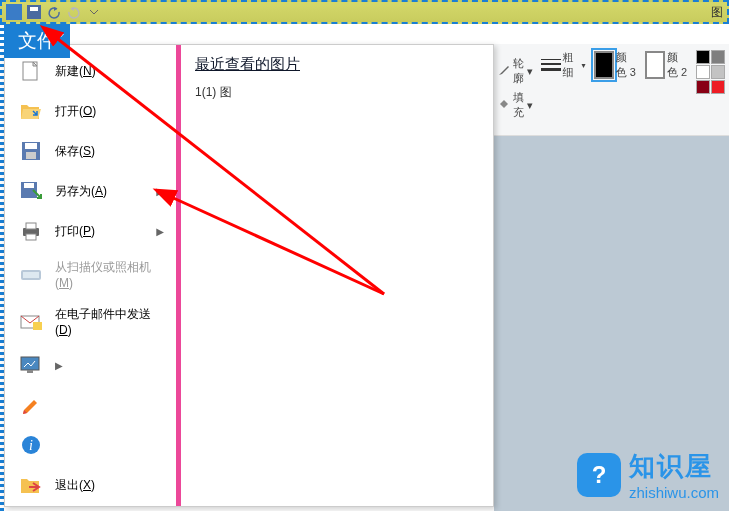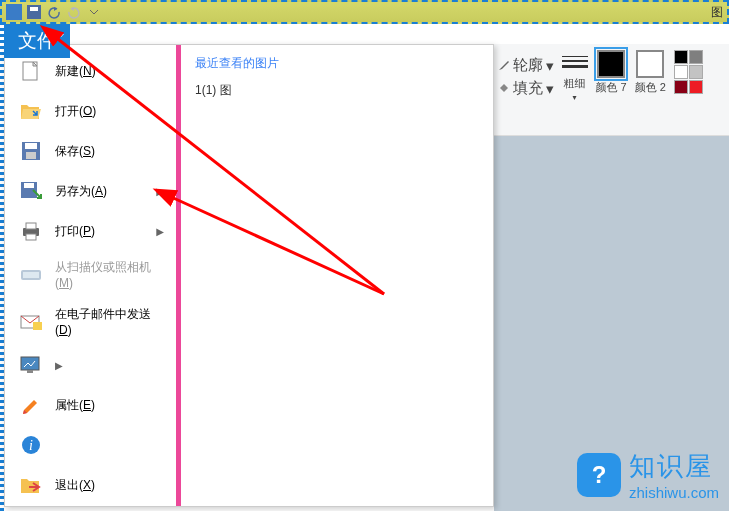--- a/index.html
+++ b/index.html
@@ -10,52 +10,52 @@
     .titlebar .title-text { position: absolute; right: 6px; top: 4px; color: #333; }
     
     .file-tab { position: absolute; top: 24px; left: 4px; background: #1a7fd4; color: #fff; padding: 4px 14px; font-size: 19px; z-index: 10; }
     .file-tab::after { content: ""; position: absolute; right: 6px; top: 10px; border: 3px solid transparent; border-top-color: #fff; }
     
     .dashed-border { position: absolute; left: 0; top: 24px; bottom: 0; width: 4px; background: repeating-linear-gradient(0deg, #1a7fd4 0, #1a7fd4 3px, transparent 3px, transparent 6px); }
     
     .file-menu { position: absolute; top: 44px; left: 4px; width: 490px; height: 463px; background: #fff; border: 1px solid #ccc; box-shadow: 2px 2px 6px rgba(0,0,0,0.2); display: flex; z-index: 5; }
     .menu-left { width: 176px; border-right: 5px solid #ec4899; padding-top: 6px; }
     .menu-right { flex: 1; padding: 10px 14px; }
-    .menu-right-title { color: #3b82f6; font-size: 12px; margin-bottom: 10px; }
+    .menu-right-title { color: #0f172a; font-size: 15px; margin-bottom: 10px; text-decoration: underline; }
     .recent-item { color: #333; font-size: 12px; }
     
     .menu-item { display: flex; align-items: center; padding: 8px 12px; min-height: 40px; cursor: default; }
     .menu-item.disabled { color: #999; }
     .menu-item .mi-icon { width: 28px; height: 24px; margin-right: 10px; display: inline-flex; align-items: center; justify-content: center; }
     .menu-item .label { flex: 1; }
     .menu-item .submenu-arrow { color: #666; font-size: 10px; }
     .menu-item u { text-decoration: underline; }
     
     .ribbon-right { position: absolute; top: 44px; left: 494px; right: 0; height: 92px; background: #f5f6f7; display: flex; align-items: flex-start; padding: 6px 4px; gap: 8px; border-bottom: 1px solid #ddd; }
-    .ribbon-group { display: flex; flex-direction: column; align-items: center; gap: 2px; font-size: 11px; color: #444; }
-    .ribbon-mini { display: flex; flex-direction: column; gap: 4px; font-size: 15px; color: #444; padding-top: 6px; }
+    .ribbon-group { display: flex; flex-direction: row; align-items: center; gap: 2px; font-size: 11px; color: #444; }
+    .ribbon-mini { display: flex; flex-direction: column; gap: 4px; font-size: 11px; color: #444; padding-top: 6px; }
     .ribbon-mini-row { display: flex; align-items: center; gap: 3px; }
     .color-swatch { width: 28px; height: 28px; border: 2px solid #888; }
     .color-swatch.selected { outline: 2px solid #3a9ee8; outline-offset: 1px; background: #000; }
     .color-swatch.white { background: #fff; }
     .palette { display: grid; grid-template-columns: repeat(2, 14px); grid-auto-rows: 14px; gap: 1px; }
     .palette-cell { width: 14px; height: 14px; border: 1px solid #aaa; }
     .thickness-icon { width: 26px; height: 24px; display: flex; flex-direction: column; justify-content: center; gap: 3px; }
     .thickness-icon span { height: 1px; background: #333; display: block; }
     .thickness-icon span:nth-child(2){height:2px}
     .thickness-icon span:nth-child(3){height:3px}
     
     .canvas-area { position: absolute; top: 136px; left: 494px; right: 0; bottom: 0; background: #bcc9d4; }
     
     .arrows { position: absolute; top: 24px; left: 4px; width: 490px; height: 483px; z-index: 20; pointer-events: none; }
     
     .watermark { position: absolute; right: 10px; bottom: 10px; display: flex; align-items: center; gap: 8px; z-index: 30; }
     .wm-badge { width: 44px; height: 44px; background: #2a94e8; border-radius: 10px; display: flex; align-items: center; justify-content: center; color: #fff; font-size: 24px; font-weight: bold; }
     .wm-text { color: #2a94e8; }
-    .wm-text .cn { font-size: 26px; font-weight: 400; letter-spacing: 2px; }
+    .wm-text .cn { font-size: 26px; font-weight: 700; letter-spacing: 2px; }
     .wm-text .en { font-size: 15px; color: #2a94e8; }
   </style>
 </head>
 <body>
 
 <div class="titlebar">
   <span class="qat-icon">
       <svg width="16" height="16">
         <rect width="16" height="16" fill="#3a7cc7"></rect>
       </svg>
@@ -174,21 +174,20 @@
         </span>
         <span class="submenu-arrow">▶</span>
       </div>
       <div class="menu-item">
         <span class="mi-icon">
           <svg width="22" height="22">
             <path d="M4 16 L14 6 L17 9 L7 19 L3 20 L4 16 Z" fill="#f58020"></path>
             <path d="M3 20 L7 19 L4 16 Z" fill="#d44"></path>
           </svg>
         </span>
-        <span class="label">属性(<u>E</u>)</span>
       </div>
       <div class="menu-item">
         <span class="mi-icon">
           <svg width="22" height="22">
             <circle cx="11" cy="11" r="9" fill="#2a84d8"></circle>
             <text x="11" y="16" text-anchor="middle" fill="#fff" font-size="14" font-family="Georgia" font-style="italic">i</text>
           </svg>
         </span>
       </div>
       <div class="menu-item">
@@ -228,21 +227,21 @@
     <div class="thickness-icon">
         <span></span>
         <span></span>
         <span></span>
       </div>
     <span>粗细</span>
     <span style="font-size:8px">▾</span>
   </div>
   <div class="ribbon-group">
     <div class="color-swatch selected"></div>
-    <span>颜色 7</span>
+    <span>颜色 3</span>
   </div>
   <div class="ribbon-group">
     <div class="color-swatch white"></div>
     <span>颜色 2</span>
   </div>
   <div class="palette" id="palette">
       <div class="palette-cell" style="background: rgb(0, 0, 0);"></div>
       <div class="palette-cell" style="background: rgb(127, 127, 127);"></div>
       <div class="palette-cell" style="background: rgb(255, 255, 255);"></div>
       <div class="palette-cell" style="background: rgb(195, 195, 195);"></div>

